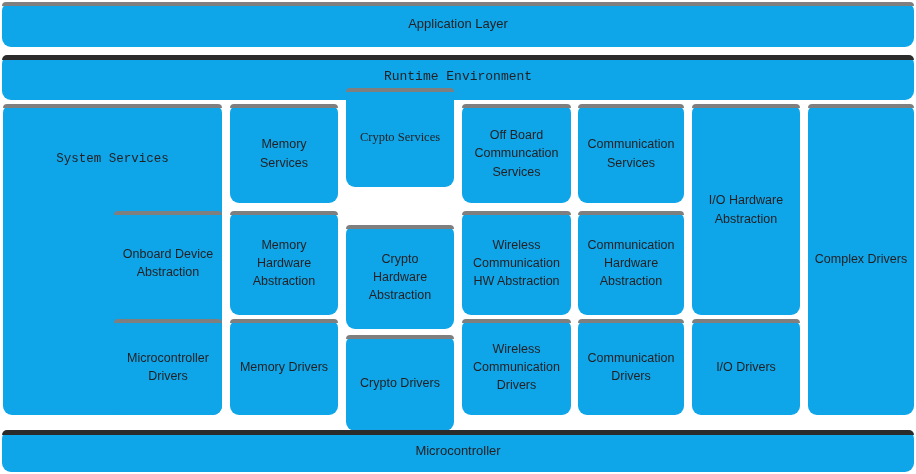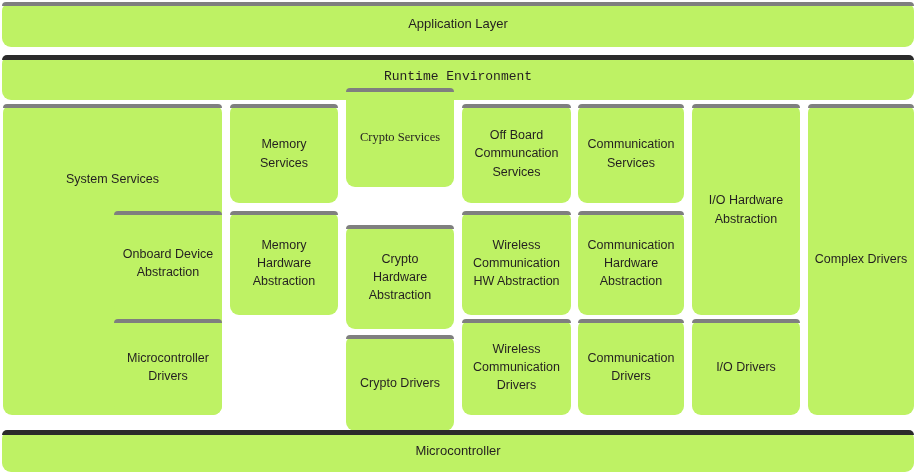--- a/index.html
+++ b/index.html
@@ -16,21 +16,21 @@
     width: 916px;
     height: 474px;
     background: #ffffff;
     overflow: hidden;
   }
 
   
   .blk {
     position: absolute;
     box-sizing: border-box;
-    background: #bef264;
+    background: #0ea5e9;
     border-radius: 9px;
     display: flex;
     align-items: center;
     justify-content: center;
     text-align: center;
     color: #231f20;
     font-size: 12.5px;
     line-height: 1.45;
     padding: 4px 6px;
   }
@@ -66,21 +66,21 @@
 <div id="diagram">
 
   <div class="blk bar" style="left:2px; top:2px; width:912px; height:45px;">
     <span class="lbl">Application Layer</span>
   </div>
 
   <div class="blk bar dark-lid" style="left:2px; top:55px; width:912px; height:45px;font-family:Liberation Mono, monospace;">
     <span class="lbl">Runtime Environment</span>
   </div>
 
-  <div class="blk" style="left:3px; top:104px; width:219px; height:311px; align-items:flex-start; padding-top:66px;">
+  <div class="blk" style="left:3px; top:104px; width:219px; height:311px; align-items:flex-start; padding-top:46px;font-family:Liberation Mono, monospace;">
     <span class="lbl">System Services</span>
   </div>
 
   <div class="blk" style="left:114px; top:211px; width:108px; height:104px;">
     <span class="lbl">Onboard Device
 Abstraction</span>
   </div>
 
   <div class="blk" style="left:114px; top:319px; width:108px; height:96px;">
     <span class="lbl">Microcontroller
@@ -88,20 +88,23 @@
   </div>
 
   <div class="blk" style="left:230px; top:104px; width:108px; height:99px;">
     <span class="lbl">Memory
 Services</span>
   </div>
   <div class="blk" style="left:230px; top:211px; width:108px; height:104px;">
     <span class="lbl">Memory
 Hardware
 Abstraction</span>
+  </div>
+  <div class="blk" style="left:230px; top:319px; width:108px; height:96px;">
+    <span class="lbl">Memory Drivers</span>
   </div>
 
   <div class="blk" style="left:346px; top:88px; width:108px; height:99px;font-family:Liberation Serif, serif;">
     <span class="lbl">Crypto Services</span>
   </div>
   <div class="blk" style="left:346px; top:225px; width:108px; height:104px;">
     <span class="lbl">Crypto
 Hardware
 Abstraction</span>
   </div>

